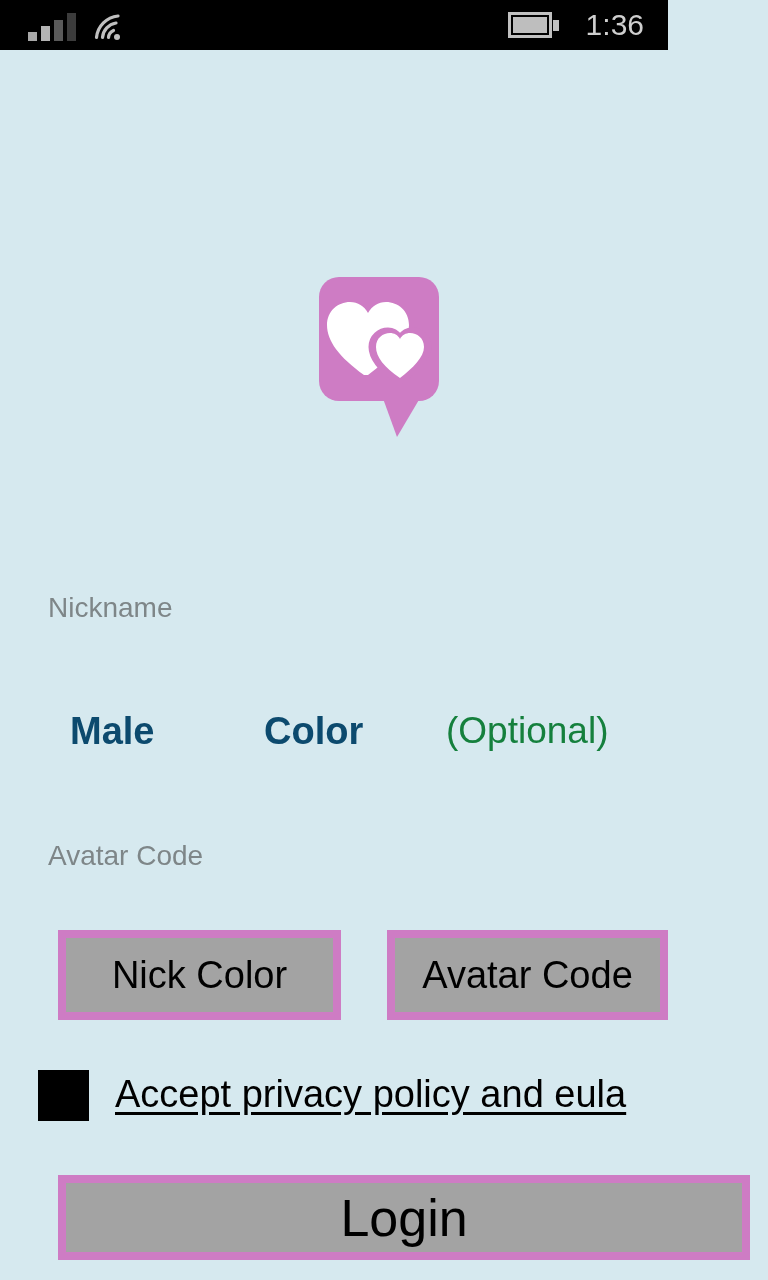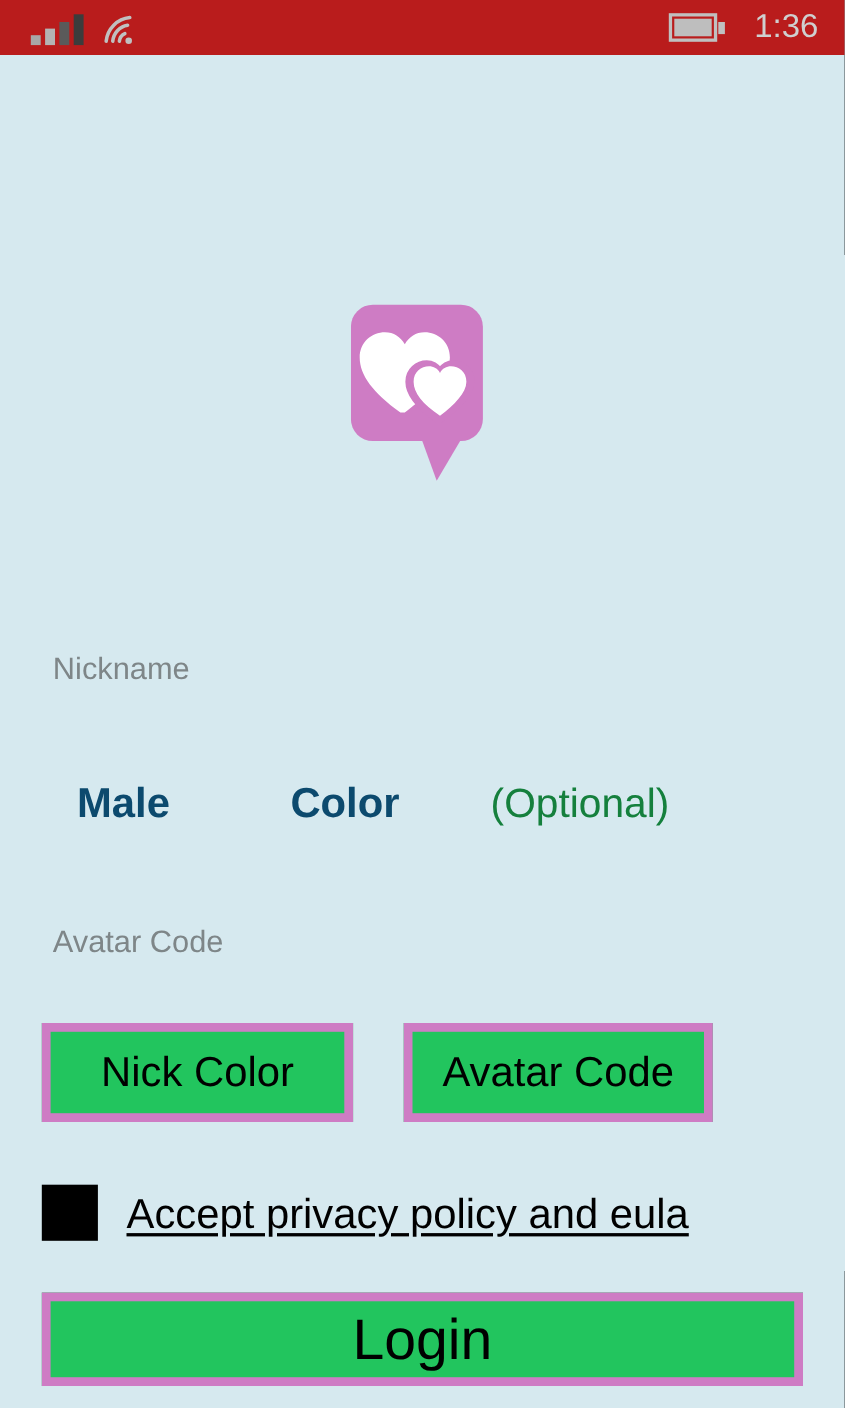--- a/index.html
+++ b/index.html
@@ -15,23 +15,23 @@
     width: 768px;
     height: 1280px;
     overflow: hidden;
     background: #d6e9ef;
   }
 
   
   .status-bar {
     position: absolute;
     left: 0; top: 0;
-    width: 768px;
+    width: 668px;
     height: 50px;
-    background: #b91c1c;
+    background: #000000;
     display: flex;
     align-items: center;
     box-sizing: border-box;
     padding: 0 24px 0 28px;
   }
   .status-left {
     display: flex;
     align-items: flex-end;
     gap: 16px;
     height: 32px;
@@ -162,44 +162,45 @@
     top: 0;
     font-size: 37px;
     line-height: 52px;
     color: #15803d;
   }
 
   
   .pink-btn {
     position: absolute;
     box-sizing: border-box;
-    background: #22c55e;
+    background: #a3a3a3;
     border: 8px solid #ce7cc4;
     color: #000000;
     font-family: "Liberation Sans", sans-serif;
     font-size: 38px;
     display: flex;
     align-items: center;
     justify-content: center;
     cursor: pointer;
     padding: 0;
+    margin-left: 20px;
   }
   #nick-color-button   { left: 38px;  top: 930px;  width: 283px; height: 90px; }
   #avatar-code-button  { left: 367px; top: 930px;  width: 281px; height: 90px; }
   #login-button        { left: 38px;  top: 1175px; width: 692px; height: 85px; font-size: 52px; }
 
   
   .privacy-row {
     position: absolute;
     left: 38px;
     top: 1070px;
     width: 692px;
     height: 58px;
     display: flex;
-    align-items: flex-end;
+    align-items: flex-start;
   }
   .checkbox {
     width: 51px;
     height: 51px;
     background: #000000;
     border: none;
     padding: 0;
     cursor: pointer;
     flex: 0 0 auto;
   }

